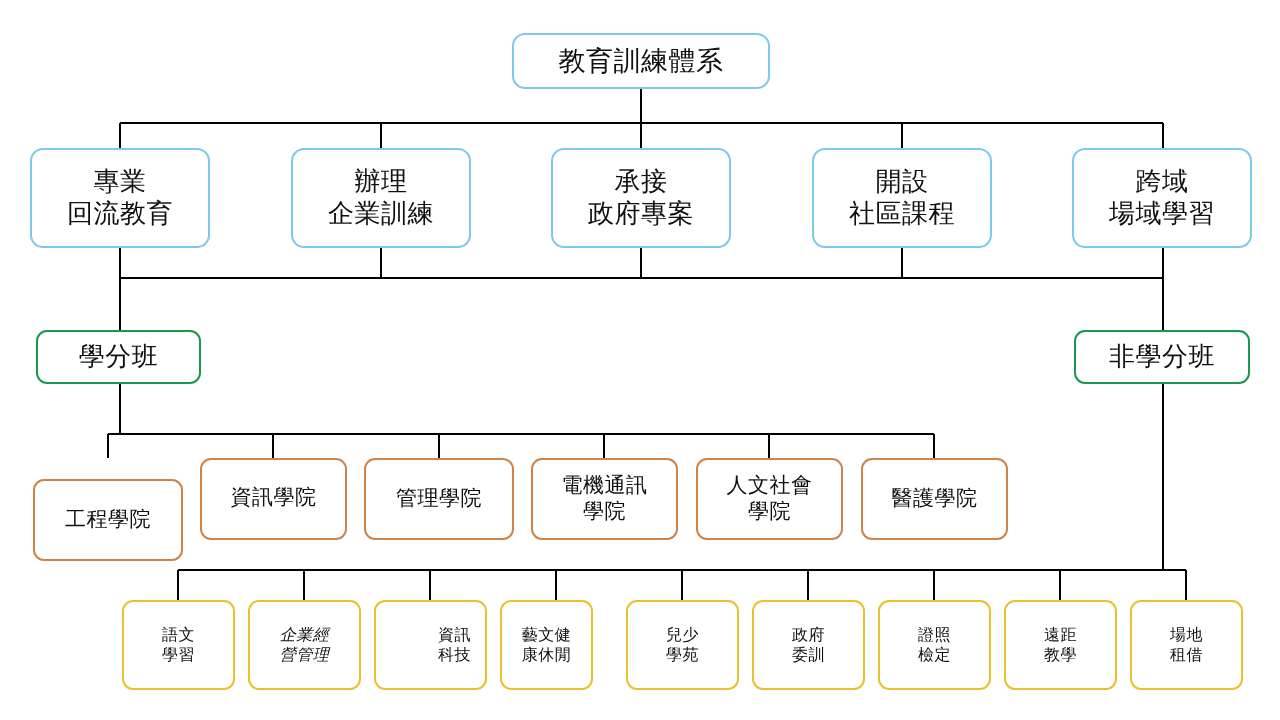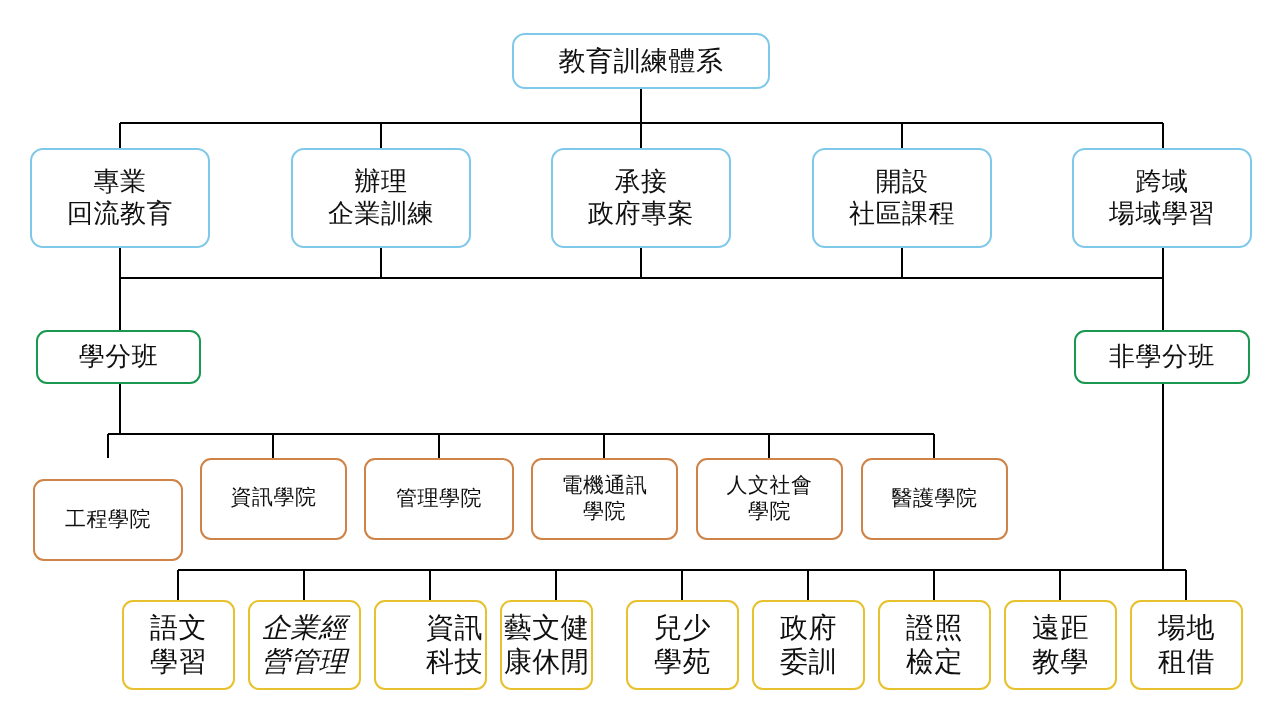--- a/index.html
+++ b/index.html
@@ -56,21 +56,21 @@
     border-radius: 11px;
     border-width: 2.4px;
   }
   .lvl-college {
     border-color: #cf8346;
     font-size: 21px;
     border-radius: 11px;
   }
   .lvl-program {
     border-color: #e8c12e;
-    font-size: 28px;
+    font-size: 16px;
     border-radius: 11px;
     border-width: 2.6px;
   }
 </style>
 </head>
 <body>
 
 <div id="canvas">
 
   <svg id="connectors" viewBox="0 0 1280 720" xmlns="http://www.w3.org/2000/svg">

